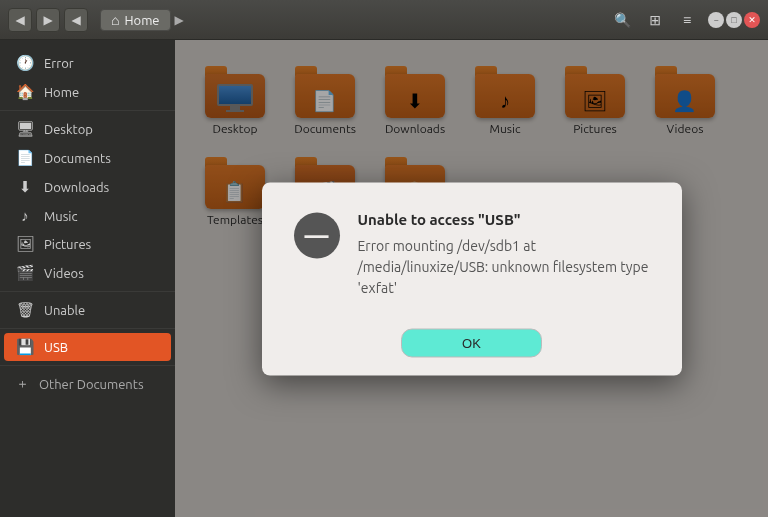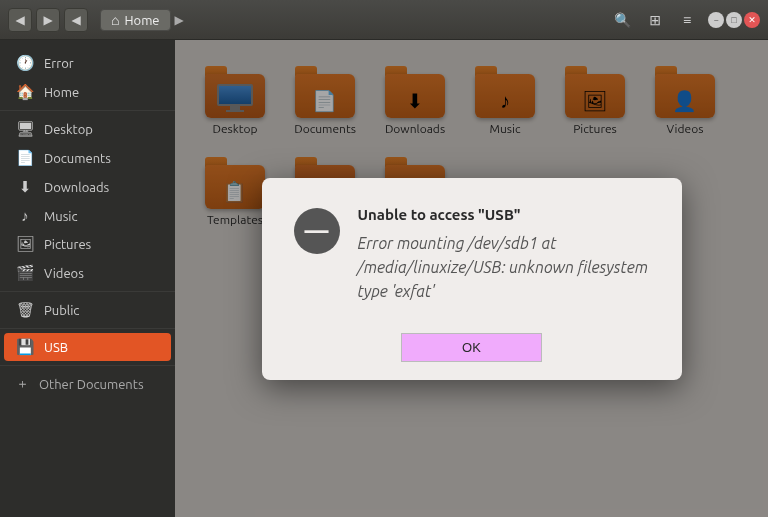--- a/index.html
+++ b/index.html
@@ -285,34 +285,33 @@
     .dialog-text {
       flex: 1;
     }
     .dialog-title {
       font-size: 15px;
       font-weight: bold;
       color: #2a2a2a;
       margin-bottom: 8px;
     }
     .dialog-message {
-      font-size: 16px;
+      font-size: 14px;
       color: #555;
       line-height: 1.5;
-      font-style: italic;
     }
     .dialog-actions {
       padding: 10px 32px 18px;
       display: flex;
       justify-content: center;
     }
     .dialog-btn {
-      background: #f0abfc;
+      background: #5eead4;
       border: 1px solid #bbb;
-      border-radius: 0;
+      border-radius: 11px;
       padding: 6px 60px;
       font-size: 13px;
       cursor: pointer;
       color: #2a2a2a;
     }
 
     
     .icon-unicode {
       font-size: 20px;
       position: absolute;
@@ -397,21 +396,21 @@
       <span class="si-icon">🖼</span>
       <span>Pictures</span>
     </div>
     <div class="sidebar-item">
       <span class="si-icon">🎬</span>
       <span>Videos</span>
     </div>
     <div class="sidebar-divider"></div>
     <div class="sidebar-item">
       <span class="si-icon">🗑</span>
-      <span>Public</span>
+      <span>Unable</span>
     </div>
     <div class="sidebar-divider"></div>
     <div class="sidebar-item active">
       <span class="si-icon">💾</span>
       <span>USB</span>
     </div>
     <div class="sidebar-divider"></div>
     <div class="sidebar-item-add">
       <span class="si-icon">＋</span>
       <span>Other Documents</span>

